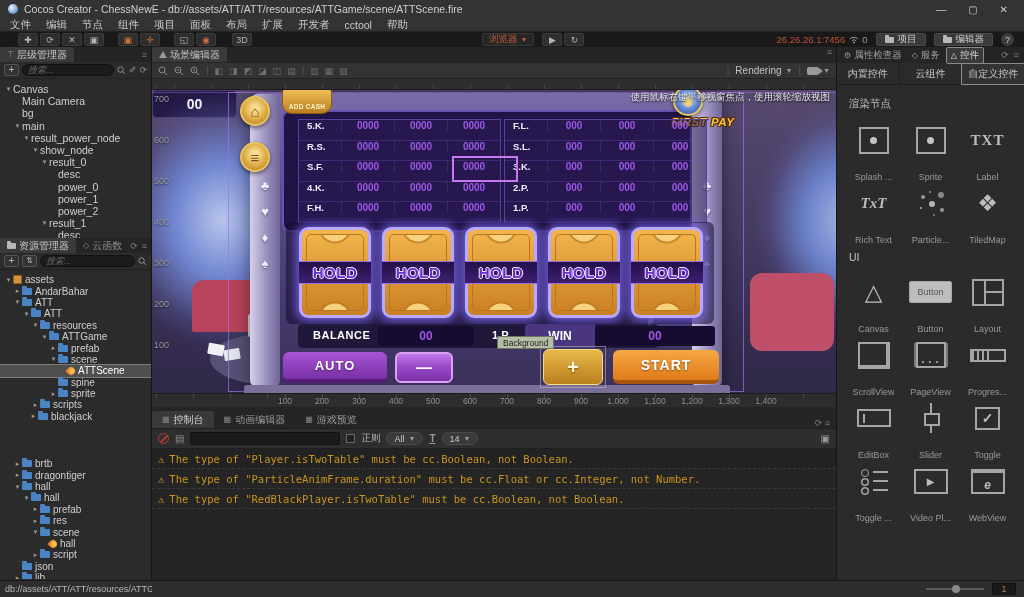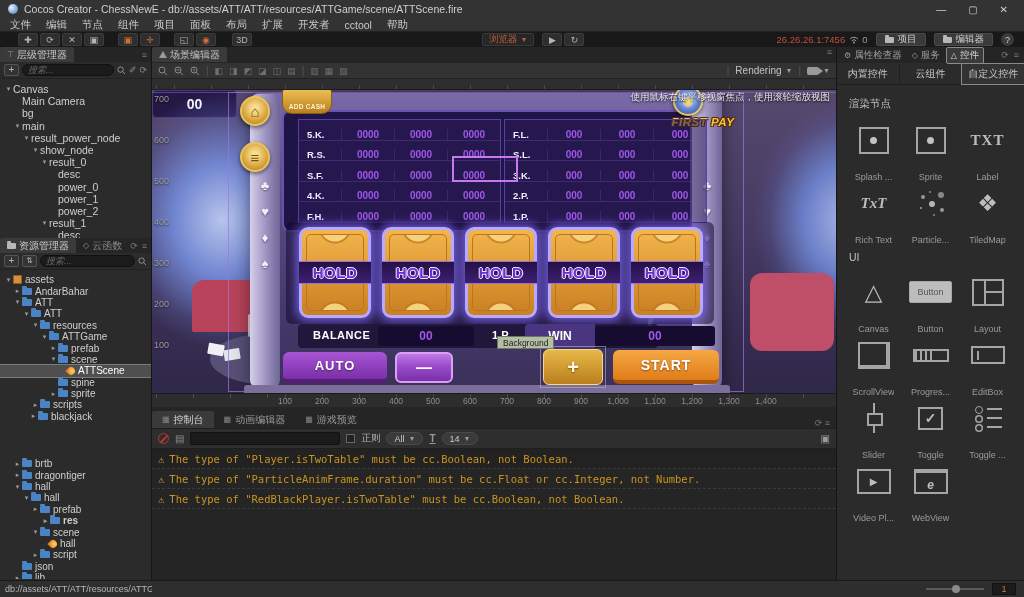--- a/index.html
+++ b/index.html
@@ -112,21 +112,21 @@
     background:linear-gradient(180deg,#f0c055,#b87f22); border:1px solid #8a5c12; color:#fff3c8;
     font-size:6.5px; font-weight:bold; display:flex; align-items:flex-end; justify-content:center; padding-bottom:3px; letter-spacing:.3px; }
   .first-pay-circle { left:521px; top:-4px; background:radial-gradient(circle at 50% 45%, #bcd0f8 10%, #5d7fd0 55%, #2d4f9a); border-color:#e8c35a; color:#f5d870; font-size:12px; }
   .first-pay-text { position:absolute; left:496px; top:26px; width:110px; text-align:center; color:#f7c53d;
     font-size:11.5px; font-weight:bold; font-style:italic; letter-spacing:.5px;
     text-shadow:-1px -1px 0 #5a2d00, 1px -1px 0 #5a2d00, -1px 1px 0 #5a2d00, 1px 1px 0 #5a2d00; }
 
   .paytable { position:absolute; top:29px; height:104px; width:203px; background:rgba(44,28,88,.55);
     border:1px solid #5a3f9e; display:flex; flex-direction:column; }
   .paytable.ptl { left:146px; } .paytable.ptr { left:352px; }
-  .pay-row { flex:1; display:flex; align-items:flex-end; border-bottom:1px solid rgba(122,82,200,.3); }
+  .pay-row { flex:1; display:flex; align-items:flex-start; border-bottom:1px solid rgba(122,82,200,.3); }
   .pay-row:last-child { border-bottom:none; }
   .pay-label { width:42px; padding-left:8px; color:#f2ecff; font-weight:bold; font-size:9.5px; }
   .pay-val { flex:1; text-align:center; color:#9f58e8; font-weight:bold; font-size:10px; border-left:1px solid rgba(122,82,200,.25); }
   .sel-rect { position:absolute; left:300px; top:66px; width:66px; height:26px; border:2px solid #c678f0; z-index:5; }
 
   .hold-tray { position:absolute; left:134px; top:132px; width:428px; height:102px; background:rgba(18,10,42,.55); border-radius:6px; }
   .hold-card { position:absolute; top:137px; width:72px; height:91px; border-radius:9px; border:3px solid #b9aaff;
     background:linear-gradient(180deg,#f2b54d,#dd9732 55%,#c97f24); box-shadow:0 0 10px 3px rgba(128,105,255,.8); }
   .hold-inner { position:absolute; inset:4px; border:1px solid #b8761f; border-radius:5px; overflow:hidden;
     background:
@@ -515,21 +515,21 @@
         <div class="tree-row" style="padding-left: 22px;">
           <span class="arrow">▾</span>
           <span class="ticon folder-icon"></span>
           <span class="tlabel">hall</span>
         </div>
         <div class="tree-row" style="padding-left: 31px;">
           <span class="arrow">▸</span>
           <span class="ticon folder-icon"></span>
           <span class="tlabel">prefab</span>
         </div>
-        <div class="tree-row" style="padding-left: 41px; font-weight: bold;">
+        <div class="tree-row" style="padding-left: 31px;">
           <span class="arrow">▸</span>
           <span class="ticon folder-icon"></span>
           <span class="tlabel">res</span>
         </div>
         <div class="tree-row" style="padding-left: 31px;">
           <span class="arrow">▾</span>
           <span class="ticon folder-icon"></span>
           <span class="tlabel">scene</span>
         </div>
         <div class="tree-row" style="padding-left: 40px;">
@@ -936,20 +936,26 @@
             <div class="ctl-label">Layout</div>
           </div>
           <div class="ctl-item">
             <div class="cicon">
               <span class="k-scroll"></span>
             </div>
             <div class="ctl-label">ScrollView</div>
           </div>
           <div class="ctl-item">
             <div class="cicon">
+              <span class="k-page"></span>
+            </div>
+            <div class="ctl-label">PageView</div>
+          </div>
+          <div class="ctl-item">
+            <div class="cicon">
               <span class="k-prog"></span>
             </div>
             <div class="ctl-label">Progres...</div>
           </div>
           <div class="ctl-item">
             <div class="cicon">
               <span class="k-edit"></span>
             </div>
             <div class="ctl-label">EditBox</div>
           </div>

